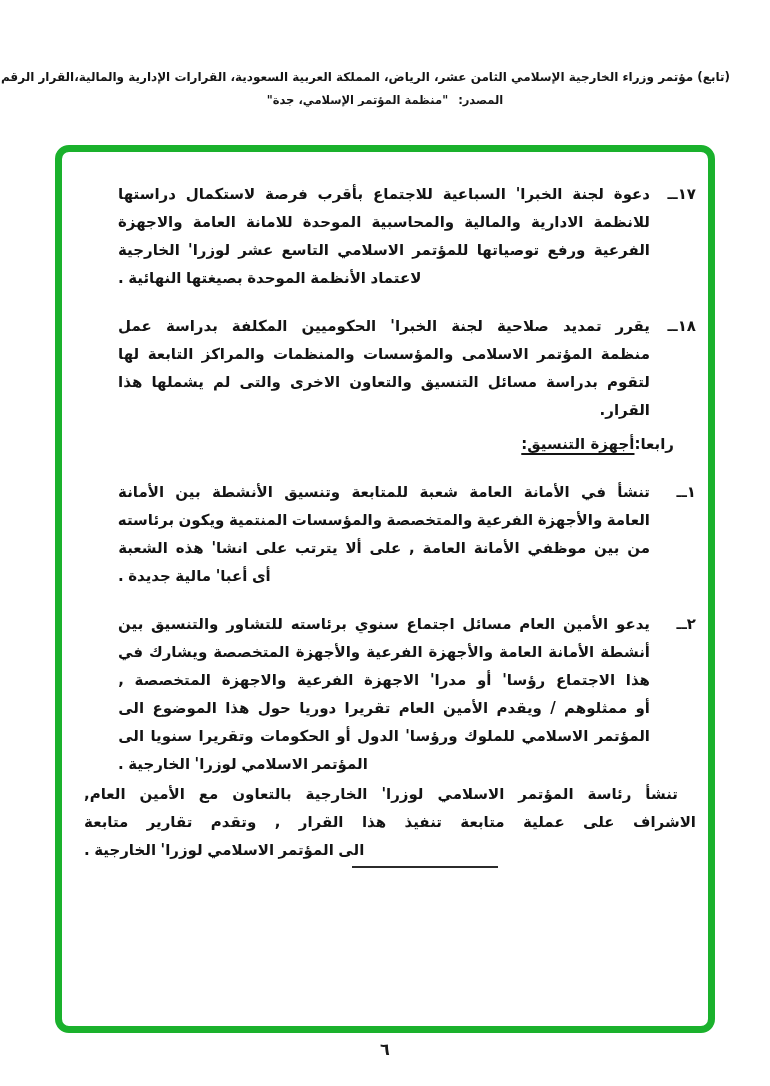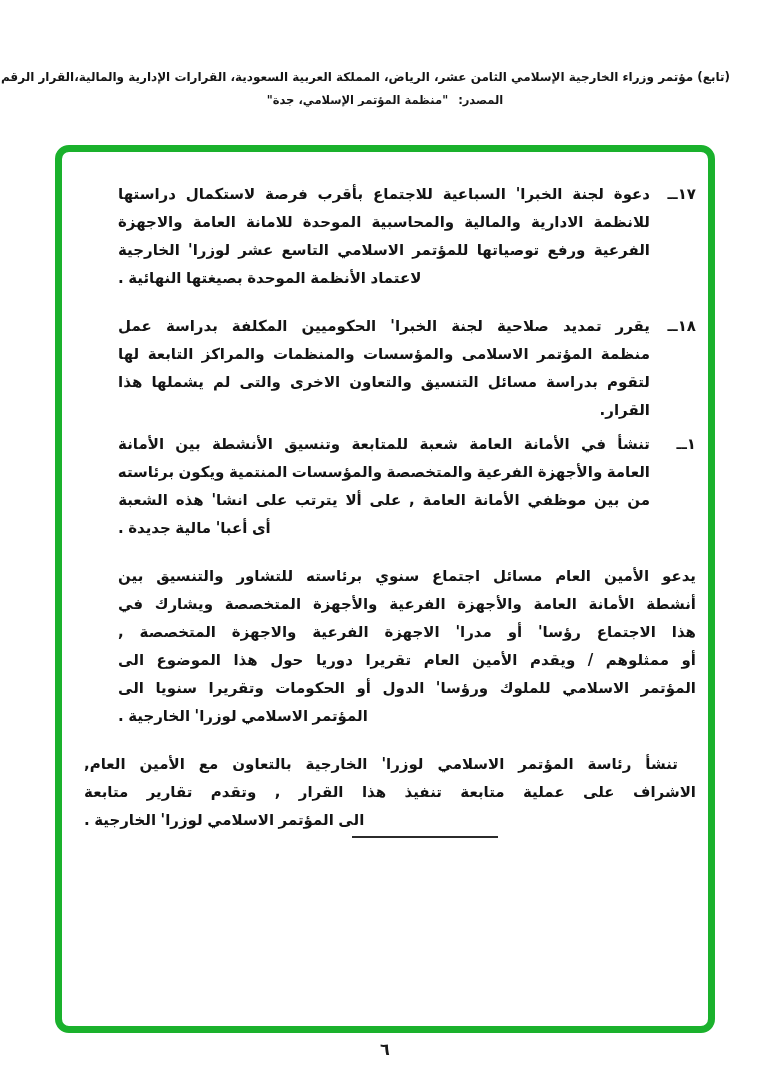--- a/index.html
+++ b/index.html
@@ -159,20 +159,21 @@
             <span>والتى</span>
             <span>لم</span>
             <span>يشملها</span>
             <span>هذا</span>
           </div>
           <div class="line r">
             <span>القرار.</span>
           </div>
         </div>
       </div>
+      <div class="heading tight"><span class="hlabel">رابعا:</span><span class="htitle">أجهزة التنسيق:</span></div>
       <div class="item">
         <div class="num">١ــ</div>
         <div class="lines">
           <div class="line j">
             <span>تنشأ</span>
             <span>في</span>
             <span>الأمانة</span>
             <span>العامة</span>
             <span>شعبة</span>
             <span>للمتابعة</span>
@@ -209,20 +210,21 @@
           <div class="line l">
             <span>أى</span>
             <span>أعبا'</span>
             <span>مالية</span>
             <span>جديدة</span>
             <span>.</span>
           </div>
         </div>
       </div>
       <div class="item">
+        <div class="num">٢ــ</div>
         <div class="lines">
           <div class="line j">
             <span>يدعو</span>
             <span>الأمين</span>
             <span>العام</span>
             <span>مسائل</span>
             <span>اجتماع</span>
             <span>سنوي</span>
             <span>برئاسته</span>
             <span>للتشاور</span>

